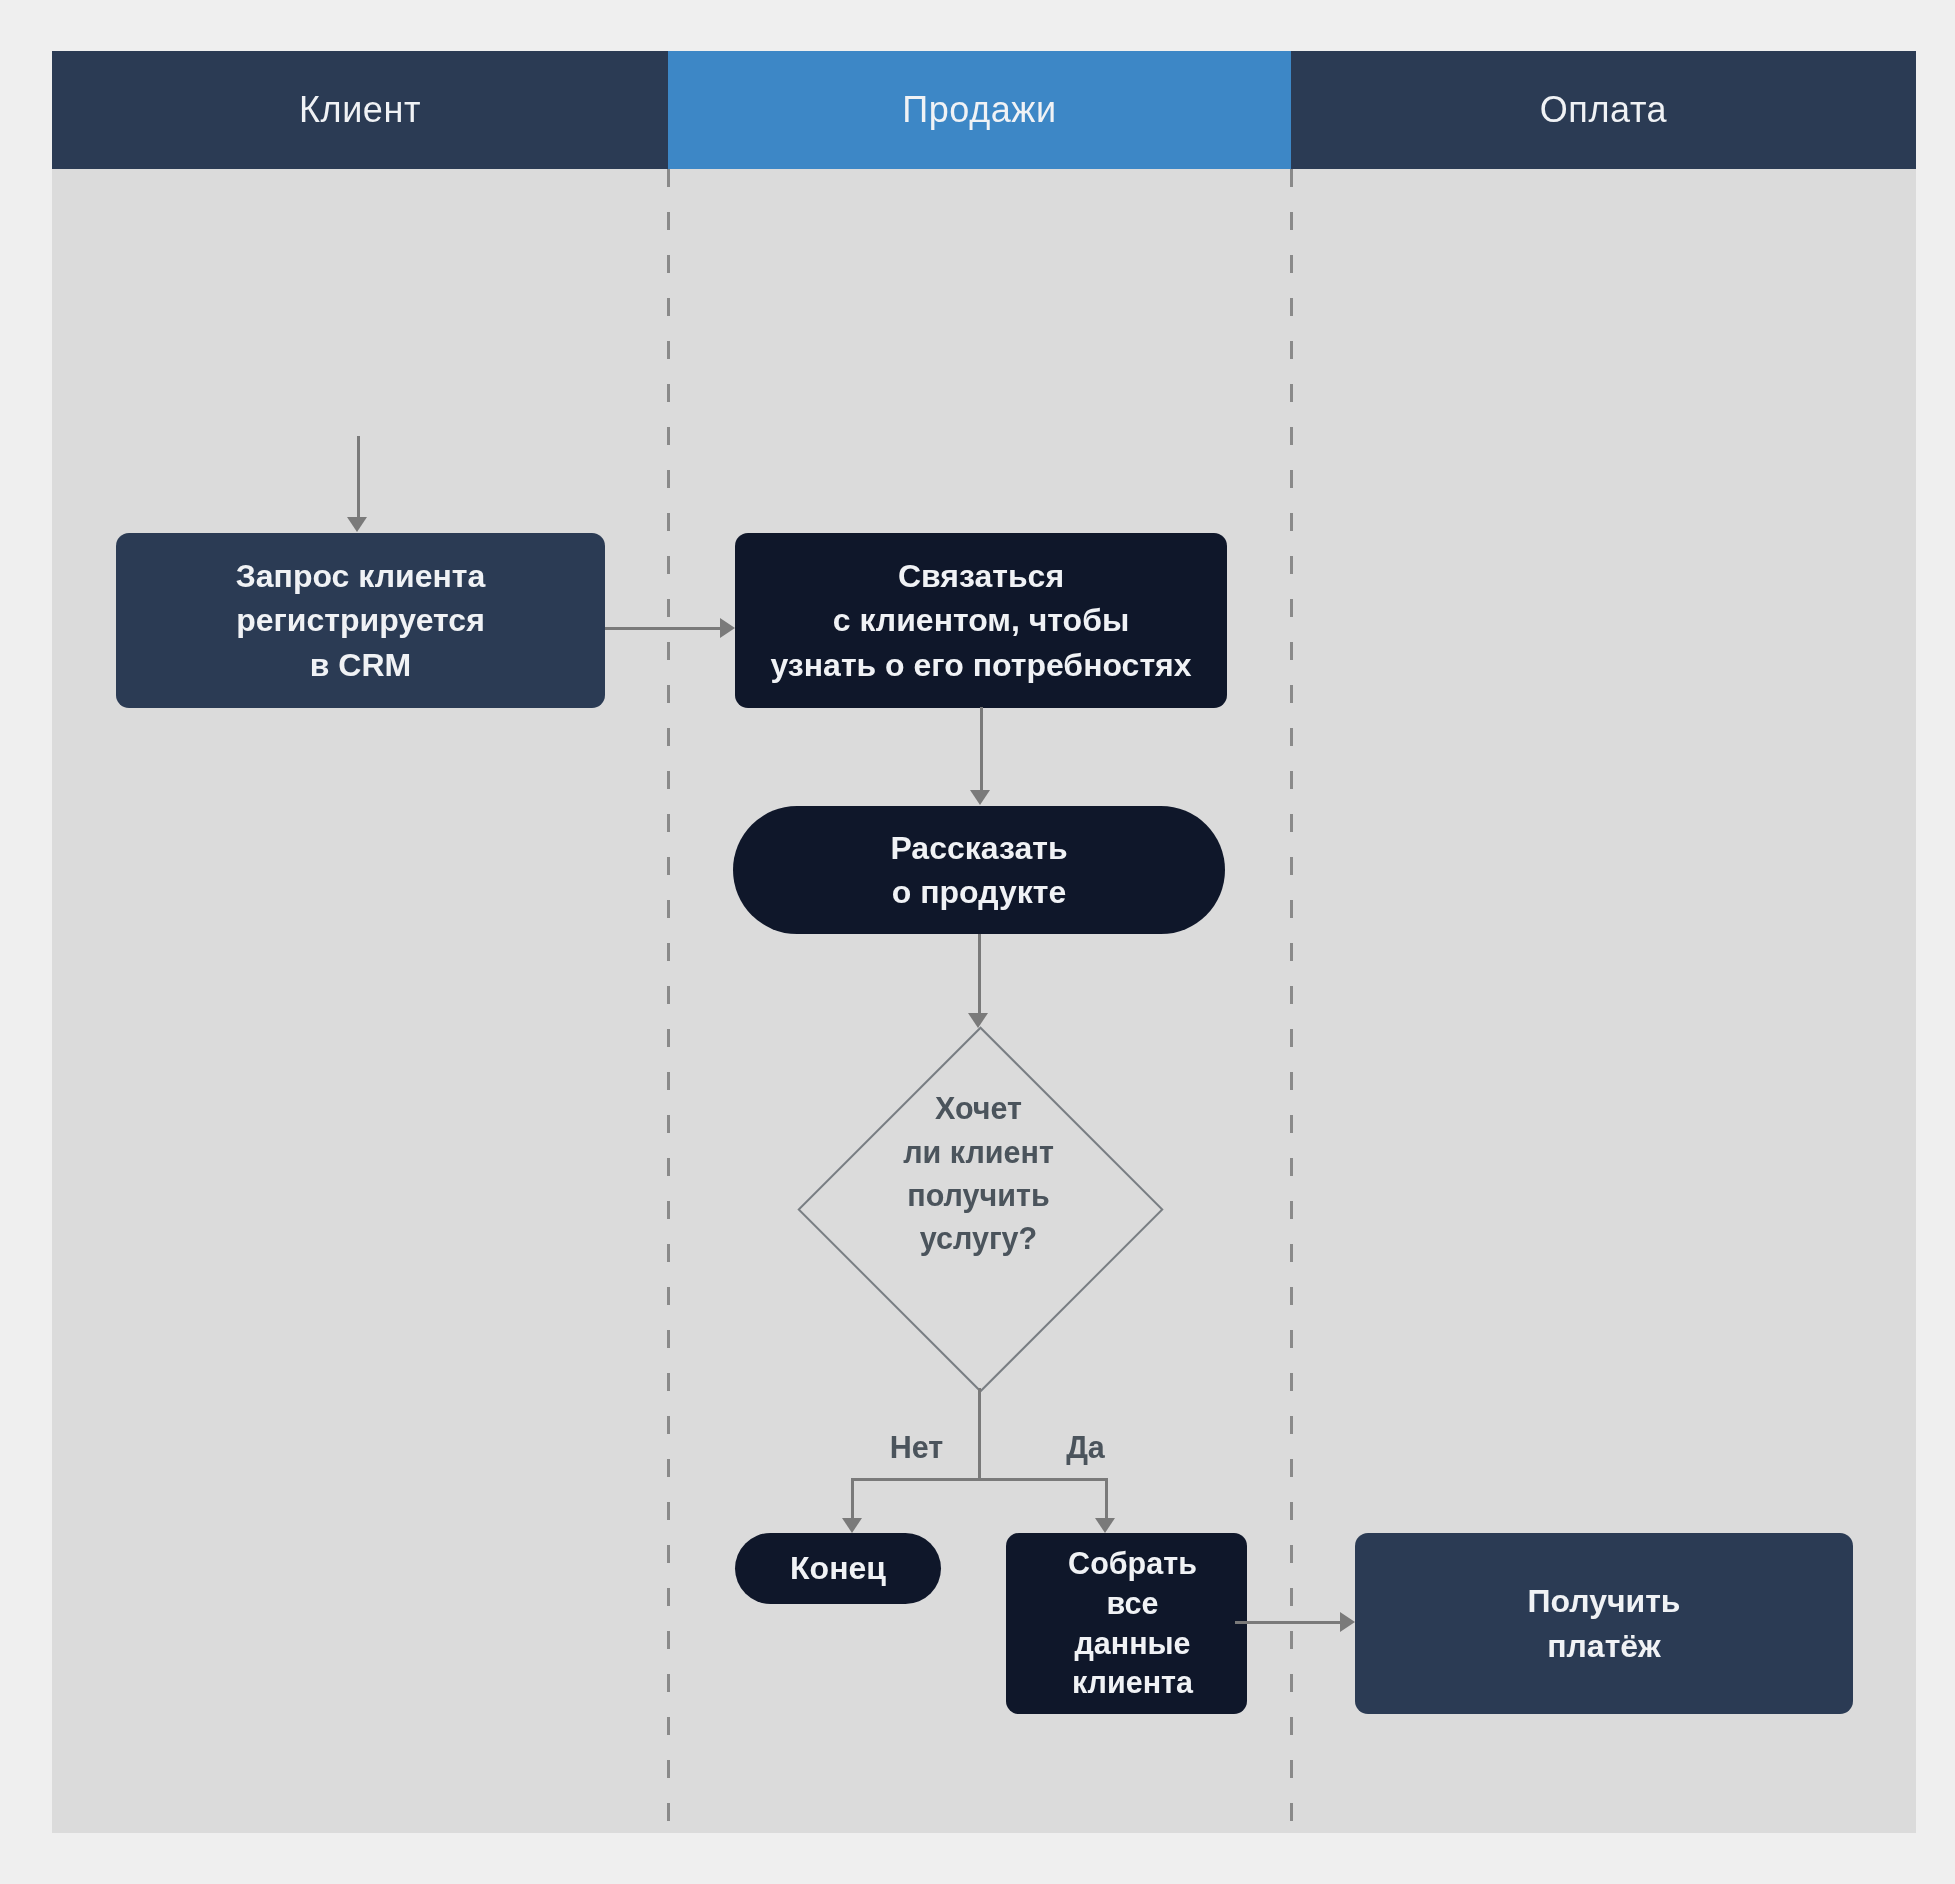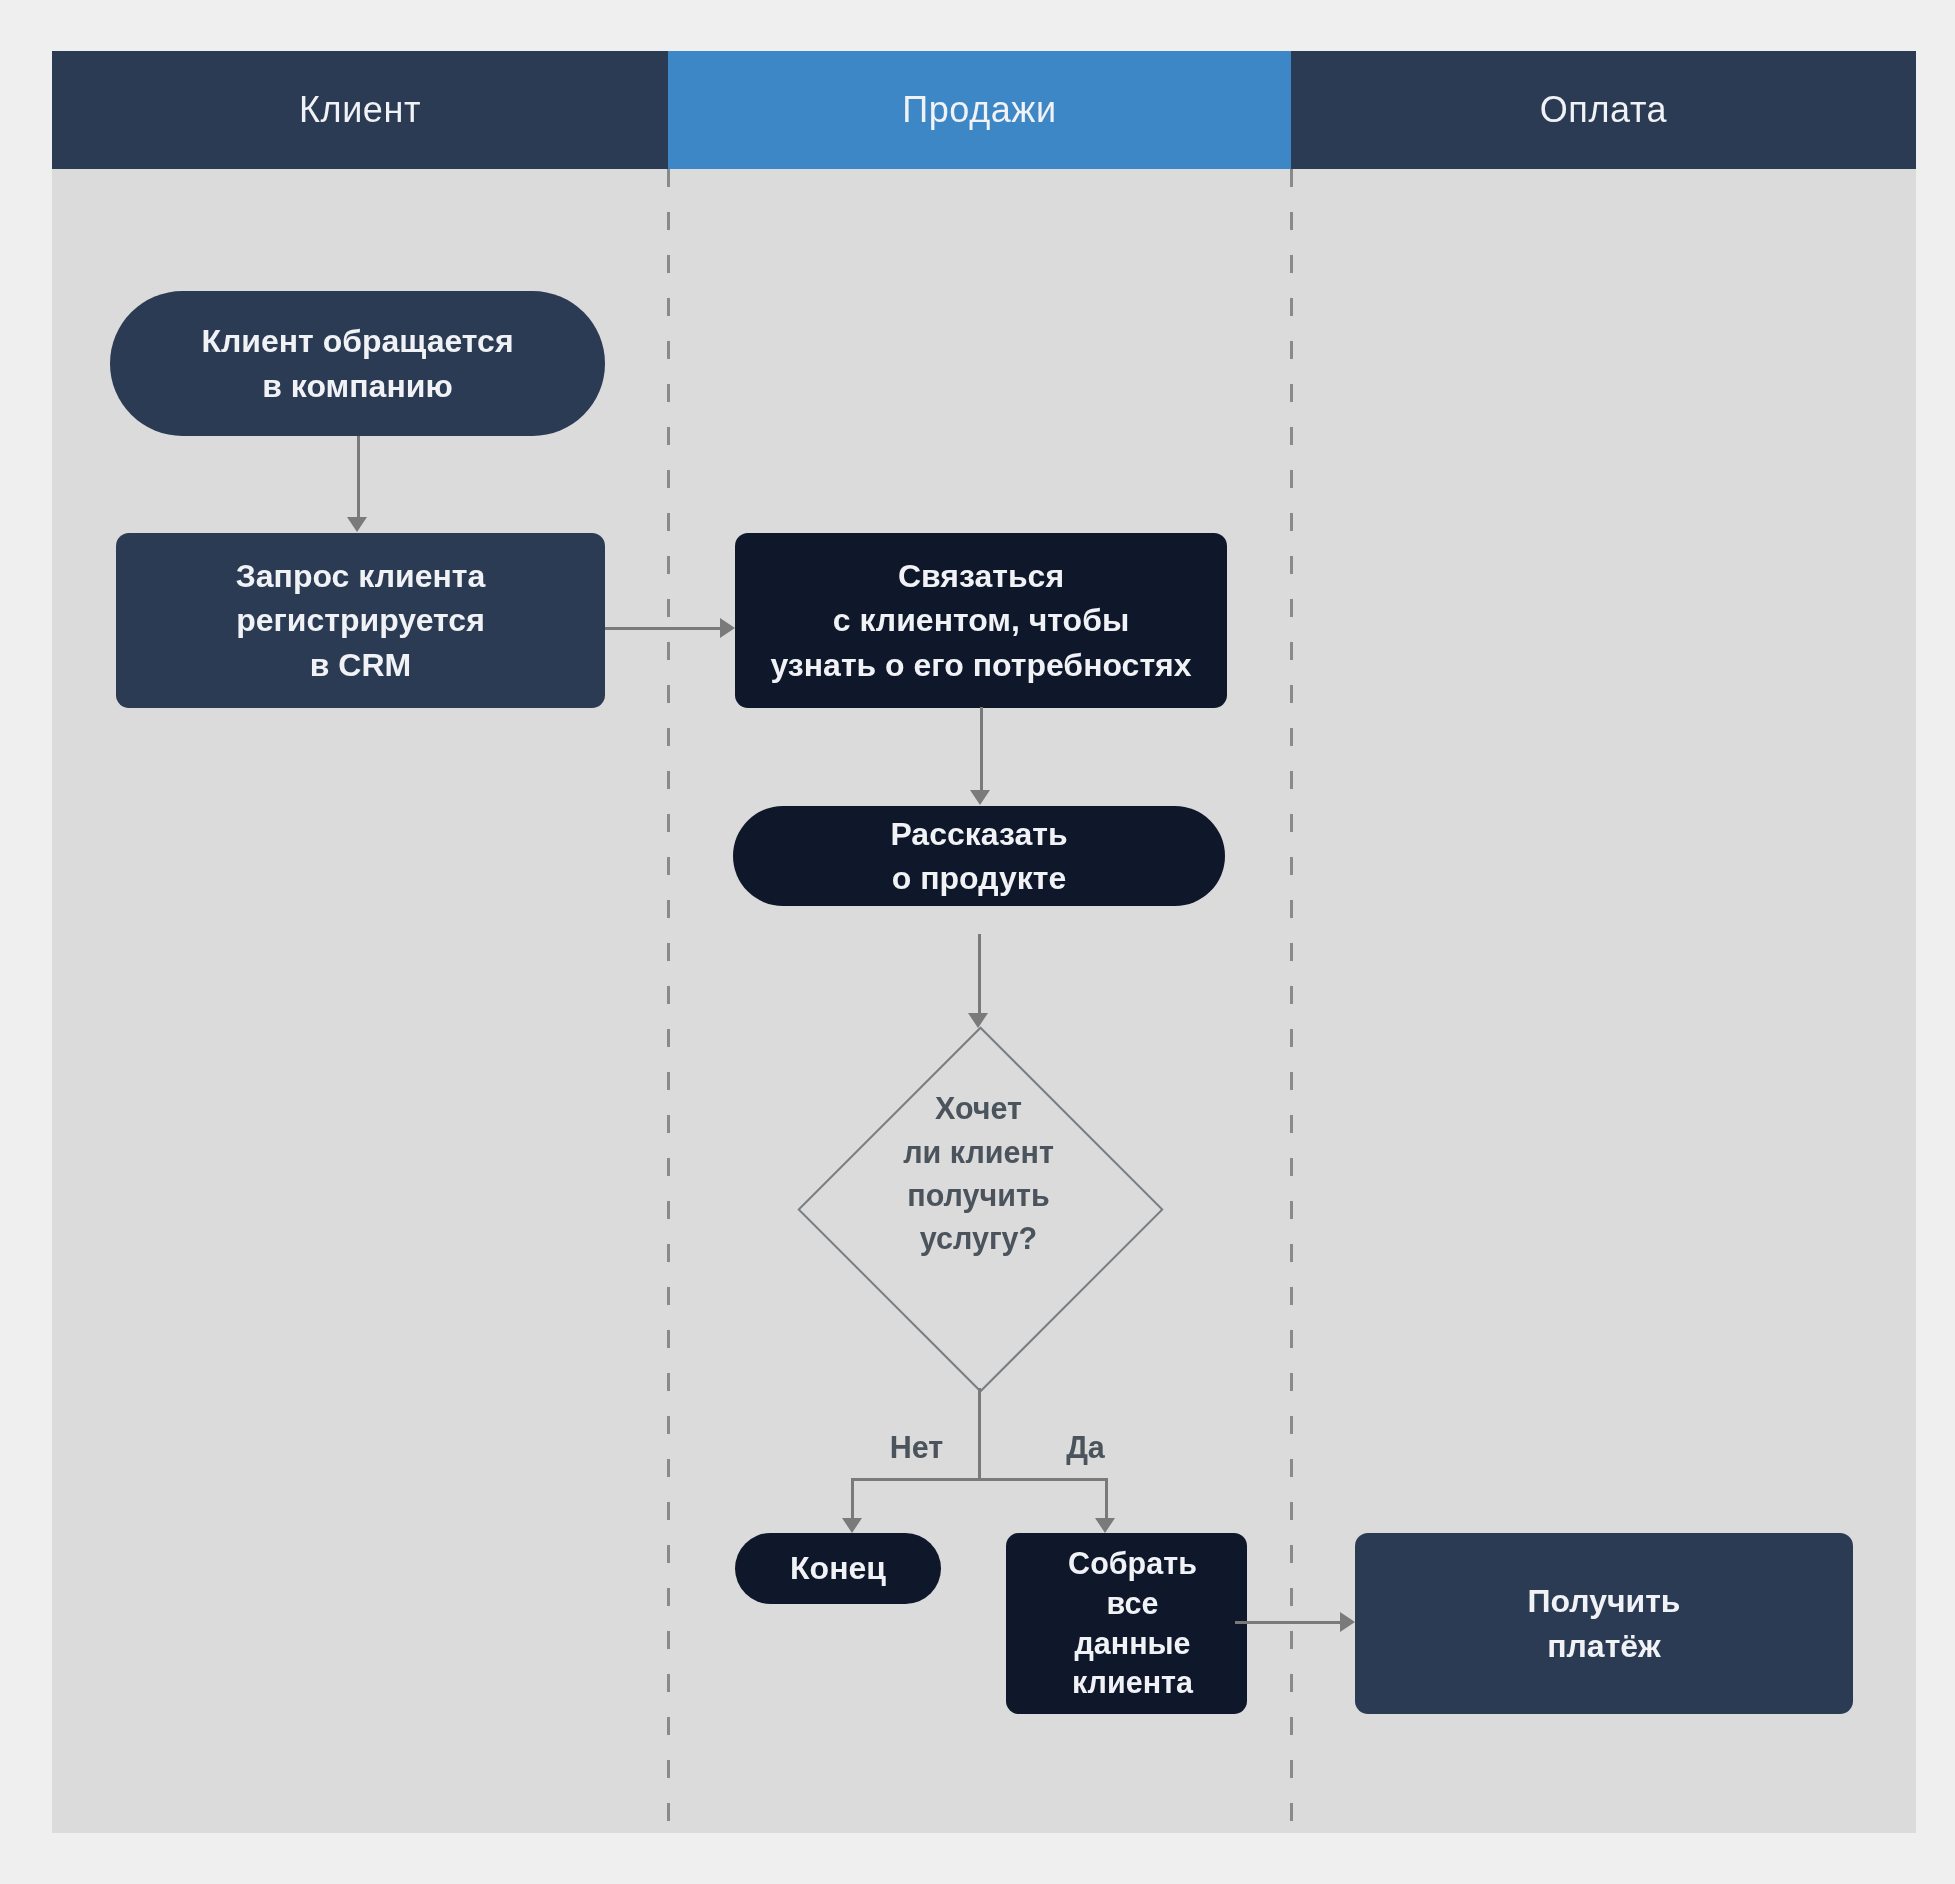--- a/index.html
+++ b/index.html
@@ -71,38 +71,34 @@
   <div class="lane-header blue" style="left:668px;width:623px;">
     <span>Продажи</span>
   </div>
   <div class="lane-header navy" style="left:1291px;width:625px;">
     <span>Оплата</span>
   </div>
 
   <div class="lane-divider" style="left:667px;"></div>
   <div class="lane-divider" style="left:1290px;"></div>
 
-  <div class="node navy-fill pill" style="left:110px;top:291px;width:495px;height:145px;">
-    <span class="node-label">Клиент обращается
-в компанию</span>
-  </div>
 
   <div class="node navy-fill rect" style="left:116px;top:533px;width:489px;height:175px;">
     <span class="node-label">Запрос клиента
 регистрируется
 в CRM</span>
   </div>
 
   <div class="node blue-fill rect" style="left:735px;top:533px;width:492px;height:175px;">
     <span class="node-label">Связаться
 с клиентом, чтобы
 узнать о его потребностях</span>
   </div>
 
-  <div class="node blue-fill pill" style="left:733px;top:806px;width:492px;height:100px;">
+  <div class="node blue-fill pill" style="left:733px;top:806px;width:492px;height:128px;">
     <span class="node-label">Рассказать
 о продукте</span>
   </div>
 
   <div class="diamond-border"></div>
   <div class="diamond-label">Хочет
 ли клиент
 получить
 услугу?</div>
 

